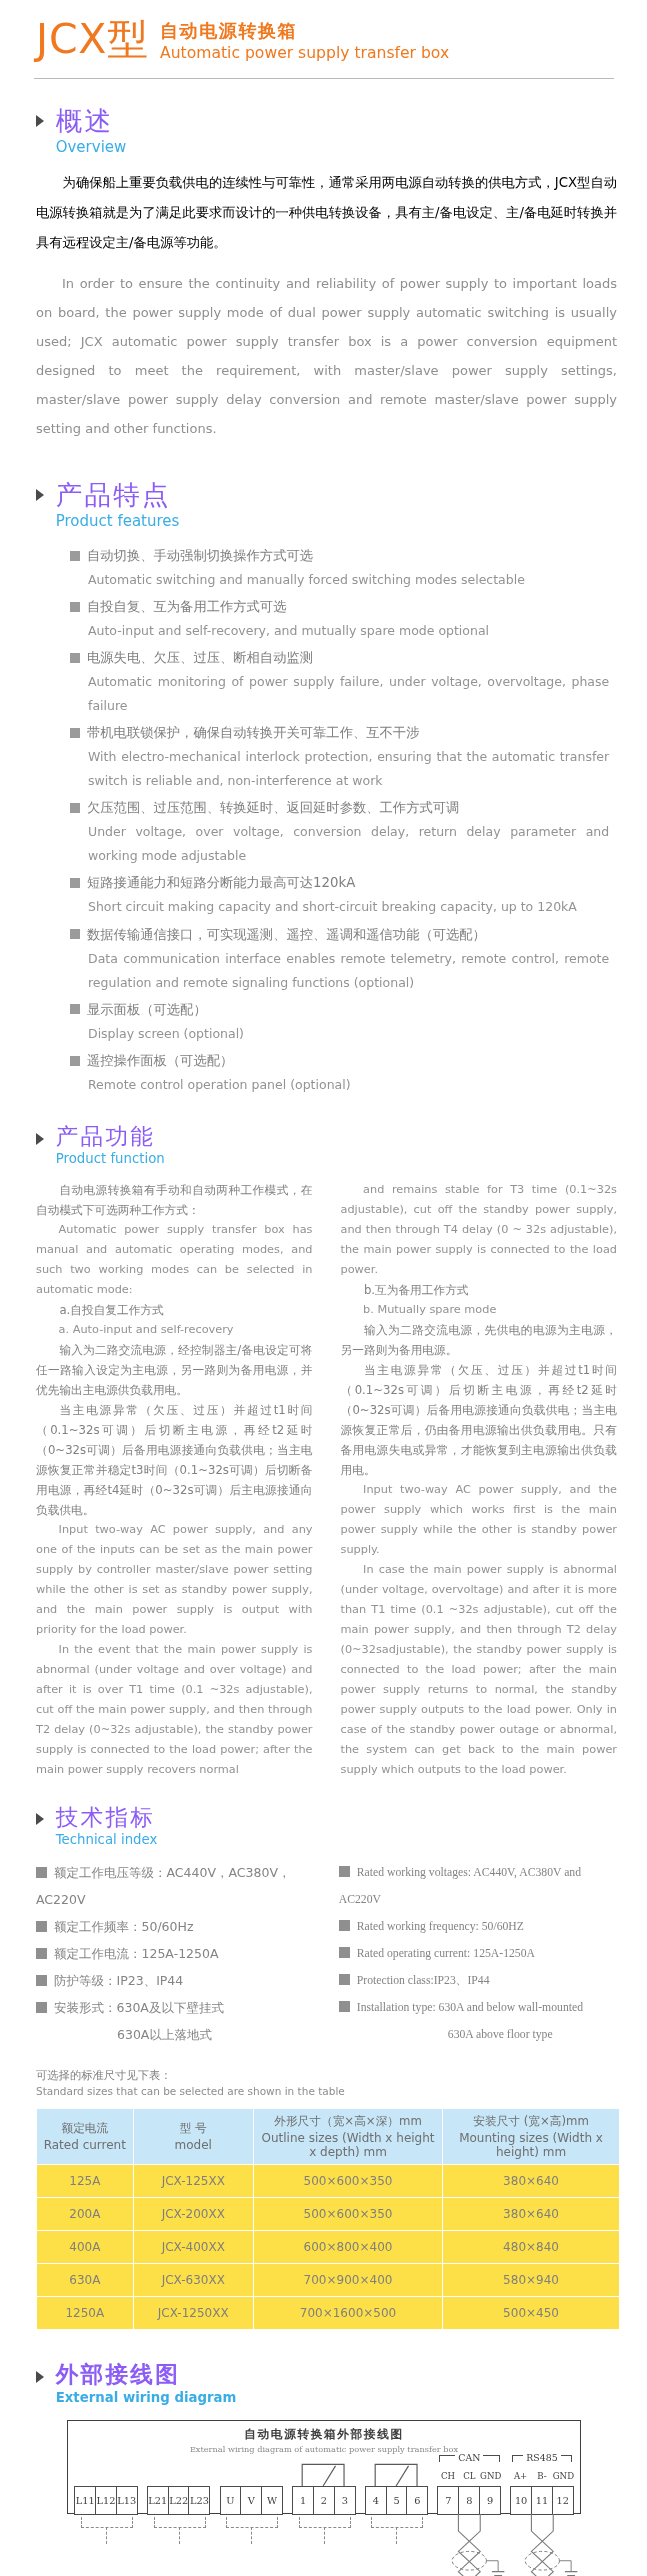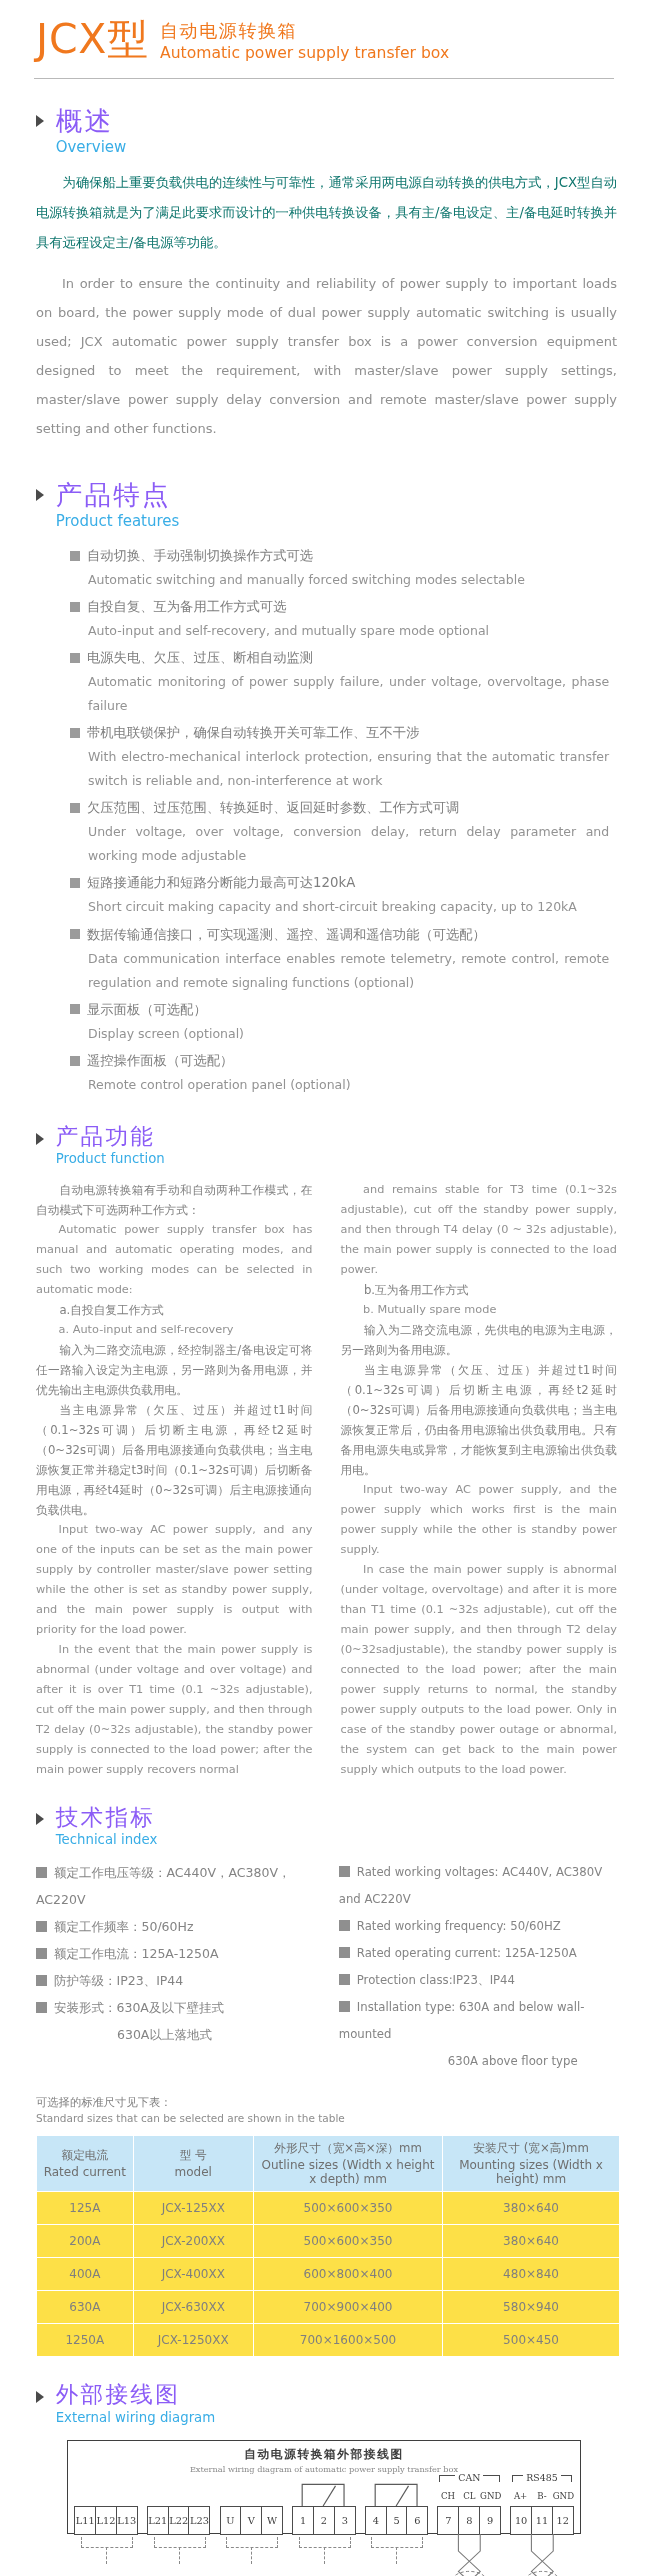--- a/index.html
+++ b/index.html
@@ -3,58 +3,58 @@
 <meta charset="utf-8">
 <style>
   html,body{margin:0;padding:0;background:#fff;}
   body{width:648px;font-family:"DejaVu Sans","Liberation Sans",sans-serif;color:#8a8a8a;}
   .page{width:648px;overflow:hidden;}
 
   
   .brand{display:flex;align-items:flex-start;margin:17px 0 0 36px;}
   .brand .model{color:#f0781e;font-size:41px;line-height:44px;letter-spacing:0.8px;}
   .brand .tblock{margin-left:11px;margin-top:1.6px;}
-  .brand .tcn{color:#f0781e;font-size:18px;font-weight:normal;letter-spacing:1.6px;}
+  .brand .tcn{color:#f0781e;font-size:18px;font-weight:bold;letter-spacing:1.6px;}
   .brand .ten{color:#f0781e;font-size:15.6px;margin-top:1.6px;}
   .rule{border:none;border-top:0.8px solid #b9b9b9;margin:15.6px 34px 0 34px;}
 
   
   .sec{margin-left:36px;margin-right:31px;}
   .sec-h{display:flex;margin-top:26.5px;}
   .tri{width:0;height:0;border-left:8.6px solid #4a4a4a;border-top:6.2px solid transparent;border-bottom:6.2px solid transparent;margin-top:9.4px;flex:0 0 auto;}
   .sec-h .txt{margin-left:11.7px;}
   .sec-h .cn{color:#8b5cf6;font-size:26.5px;line-height:31px;letter-spacing:2.3px;}
   .sec-h .en{color:#38ade6;font-size:15px;margin-top:1.6px;}
   .sec-h.small .cn{font-size:22.6px;line-height:26.5px;}
   .sec-h.small .en{font-size:13.3px;}
 
   
   .ov p{margin:0;text-align:justify;}
-  .ov .p-cn{font-size:13.3px;line-height:30px;color:#0f766e;text-indent:2em;margin-top:12.5px;}
+  .ov .p-cn{font-size:13.3px;line-height:30px;color:#000000;text-indent:2em;margin-top:12.5px;}
   .ov .p-en{font-size:13px;line-height:29px;color:#8f8f8f;text-indent:2em;margin-top:11px;}
 
   
   .feat{margin:14px 0 0 34px;}
   .feat .item{margin-top:3.1px;}
   .feat .fcn{font-size:13.3px;line-height:24px;color:#7e7e7e;}
   .feat .fen{font-size:12.5px;line-height:24px;color:#939393;margin-left:18px;text-align:justify;padding-right:7.8px;}
   .sq{display:inline-block;width:10px;height:10px;background:#9b9b9b;margin-right:7px;vertical-align:-0.8px;}
 
   
   .cols{display:flex;margin-top:14px;}
   .col{width:290px;}
   .col+.col{margin-left:28px;}
   .col p{margin:0;text-align:justify;text-indent:2em;}
   .col .cn{font-size:11.7px;line-height:20px;color:#818181;}
   .col .en{font-size:11.3px;line-height:20px;color:#929292;}
 
   
   .tech{display:flex;margin-top:12.5px;}
   .tech .tl{width:301px;}
-  .tech .tr{width:288px;margin-left:12px;}
+  .tech .tr{width:288px;margin-left:12px;font-family:Liberation Serif, serif;}
   .tech .ti{font-size:12.5px;line-height:27px;color:#848484;}
   .tech .tr .ti{font-size:11.7px;}
   .tech .cont{margin-left:81px;}
   .tech .tr .cont{margin-left:109px;}
   .tech .sq{width:11px;height:11px;background:#8f8f8f;}
 
   
   .intro{margin-top:20px;}
   .intro .icn{font-size:11.3px;color:#7f7f7f;}
   .intro .ien{font-size:10.5px;color:#8d8d8d;margin-top:1.6px;}
@@ -275,21 +275,21 @@
             <td>1250A</td>
             <td>JCX-1250XX</td>
             <td>700×1600×500</td>
             <td>500×450</td>
           </tr>
       </tbody>
     </table>
   </div>
 
   <div class="sec">
-    <div class="sec-h small" style="margin-top:24px;">
+    <div class="sec-h small" style="margin-top:31px;font-weight:bold;">
       <span class="tri"></span>
       <div class="txt">
         <div class="cn">外部接线图</div>
         <div class="en">External wiring diagram</div>
       </div>
     </div>
 
     <div class="dwrap">
       <div class="dframe">
         <div class="dtitle">自动电源转换箱外部接线图</div>

